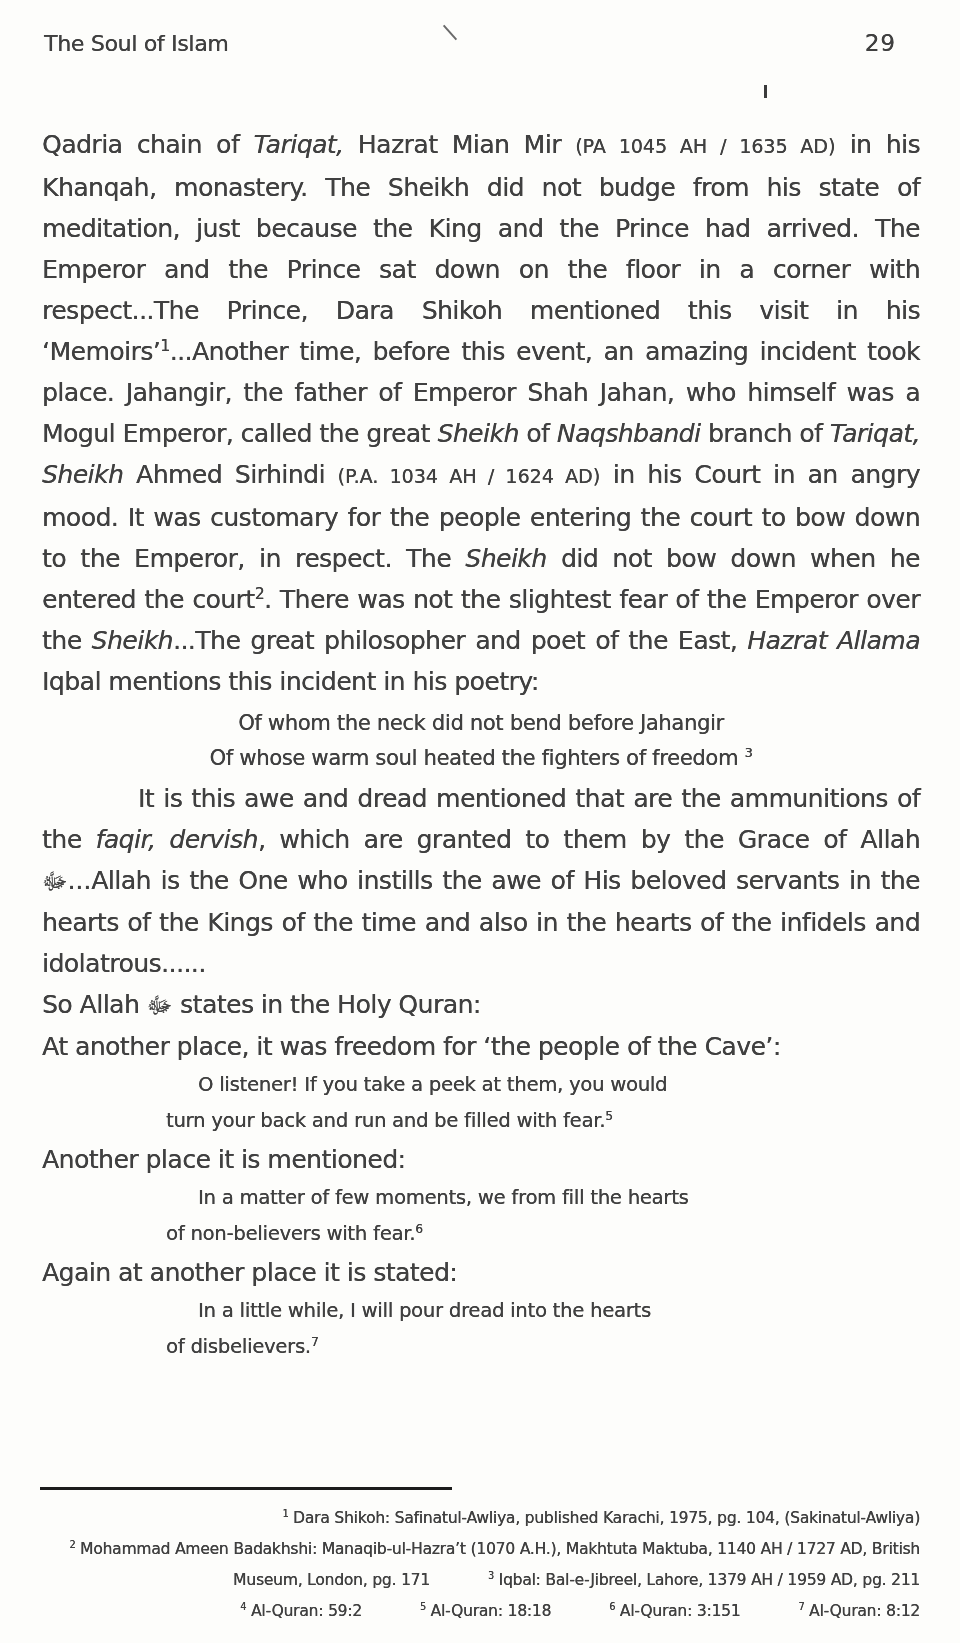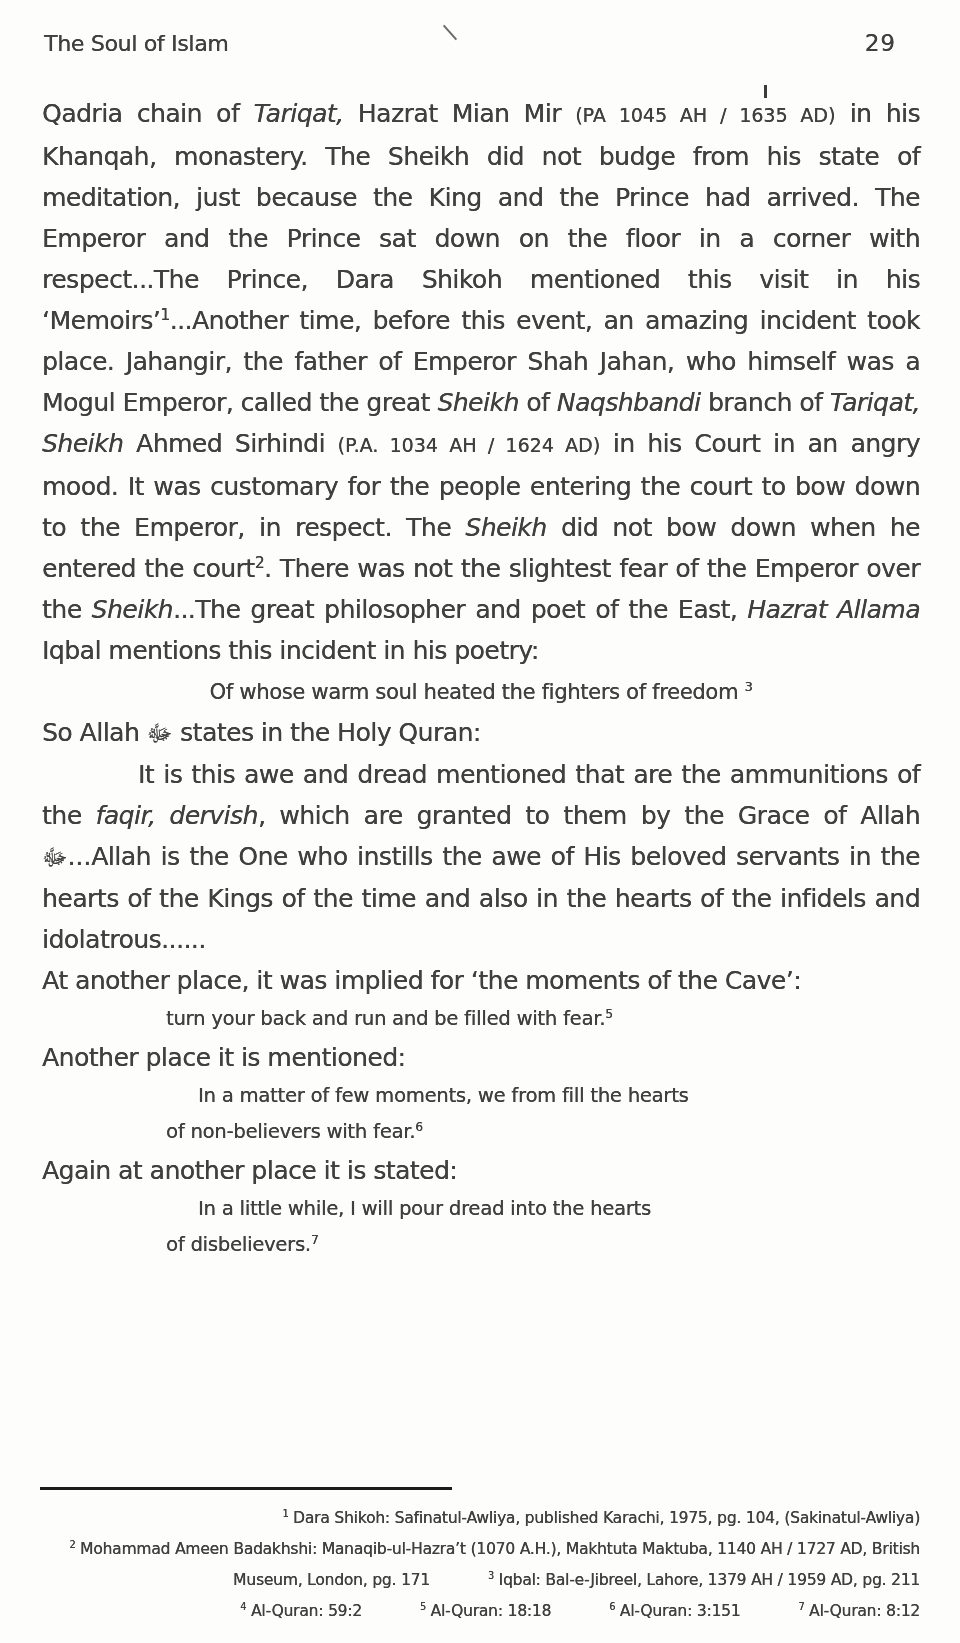--- a/index.html
+++ b/index.html
@@ -23,21 +23,21 @@
   
   .artifact{position:absolute;background:#4c4c4c;}
   .artifact.diag{left:449px;top:23px;width:2px;height:19px;transform:rotate(-42deg);background:#6a6a6a;}
   .artifact.tick{left:764px;top:85px;width:3px;height:13px;background:#3b3b3b;}
   
   main{padding:0 40px 0 42px;}
   .body{
     font-size:25px;line-height:41px;margin:0;
     letter-spacing:-0.5px;text-align:justify;
   }
-  .para1{margin-top:37px;}
+  .para1{margin-top:68px;}
   .para2{text-indent:96px;}
   .lead{text-align:left;}
   i{font-style:italic;}
   sup{font-size:0.62em;line-height:0;vertical-align:super;}
   .caps{font-size:0.76em;letter-spacing:0;}
   .arabic{font-size:0.9em;letter-spacing:0;}
   .gap{display:inline-block;width:58px;}
   
   .verse{font-size:21px;line-height:35px;text-align:center;margin:4px 0 2px 0;letter-spacing:-0.3px;}
   
@@ -59,31 +59,33 @@
   </header>
 
   <div class="artifact diag"></div>
   <div class="artifact tick"></div>
 
   <main>
 
     <p class="body para1"><span>Qadria chain of </span><i>Tariqat,</i><span> Hazrat Mian Mir </span><span class="caps">(PA 1045 AH / 1635 AD)</span><span> in his Khanqah, monastery. The Sheikh did not budge from his state of meditation, just because the King and the Prince had arrived. The Emperor and the Prince sat down on the floor in a corner with respect...The Prince, Dara Shikoh mentioned this visit in his ‘Memoirs’</span><sup>1</sup><span>...Another time, before this event, an amazing incident took place. Jahangir, the father of Emperor Shah Jahan, who himself was a Mogul Emperor, called the great </span><i>Sheikh</i><span> of </span><i>Naqshbandi</i><span> branch of </span><i>Tariqat,</i><span> </span><i>Sheikh</i><span> Ahmed Sirhindi </span><span class="caps">(P.A. 1034 AH / 1624 AD)</span><span> in his Court in an angry mood. It was customary for the people entering the court to bow down to the Emperor, in respect. The </span><i>Sheikh</i><span> did not bow down when he entered the court</span><sup>2</sup><span>. There was not the slightest fear of the Emperor over the </span><i>Sheikh</i><span>...The great philosopher and poet of the East, </span><i>Hazrat Allama</i><span> Iqbal mentions this incident in his poetry:</span></p>
 
     <div class="verse">
+      <div class="vline"><span>Of whom the neck did not bend before Jahangir</span></div>
       <div class="vline"><span>Of whose warm soul heated the fighters of freedom </span><sup>3</sup></div>
     </div>
 
+    <p class="body para2"><span>It is this awe and dread mentioned that are the ammunitions of the </span><i>faqir, dervish</i><span>, which are granted to them by the Grace of Allah </span><span class="arabic">ﷻ</span><span>...Allah is the One who instills the awe of His beloved servants in the hearts of the Kings of the time and also in the hearts of the infidels and idolatrous......</span></p>
+
     <p class="body lead"><span>So Allah </span><span class="arabic">ﷻ</span><span> states in the Holy Quran:</span></p>
 
-    <p class="body para2"><span>It is this awe and dread mentioned that are the ammunitions of the </span><i>faqir, dervish</i><span>, which are granted to them by the Grace of Allah </span><span class="arabic">ﷻ</span><span>...Allah is the One who instills the awe of His beloved servants in the hearts of the Kings of the time and also in the hearts of the infidels and idolatrous......</span></p>
 
-
-    <p class="body lead"><span>At another place, it was implied for ‘the moments of the Cave’:</span></p>
+    <p class="body lead"><span>At another place, it was freedom for ‘the people of the Cave’:</span></p>
 
     <div class="quote">
+      <div class="qline first"><span>O listener! If you take a peek at them, you would</span></div>
       <div class="qline"><span>turn your back and run and be filled with fear.</span><sup>5</sup></div>
     </div>
 
     <p class="body lead"><span>Another place it is mentioned:</span></p>
 
     <div class="quote">
       <div class="qline first"><span>In a matter of few moments, we from fill the hearts</span></div>
       <div class="qline"><span>of non-believers with fear.</span><sup>6</sup></div>
     </div>
 

